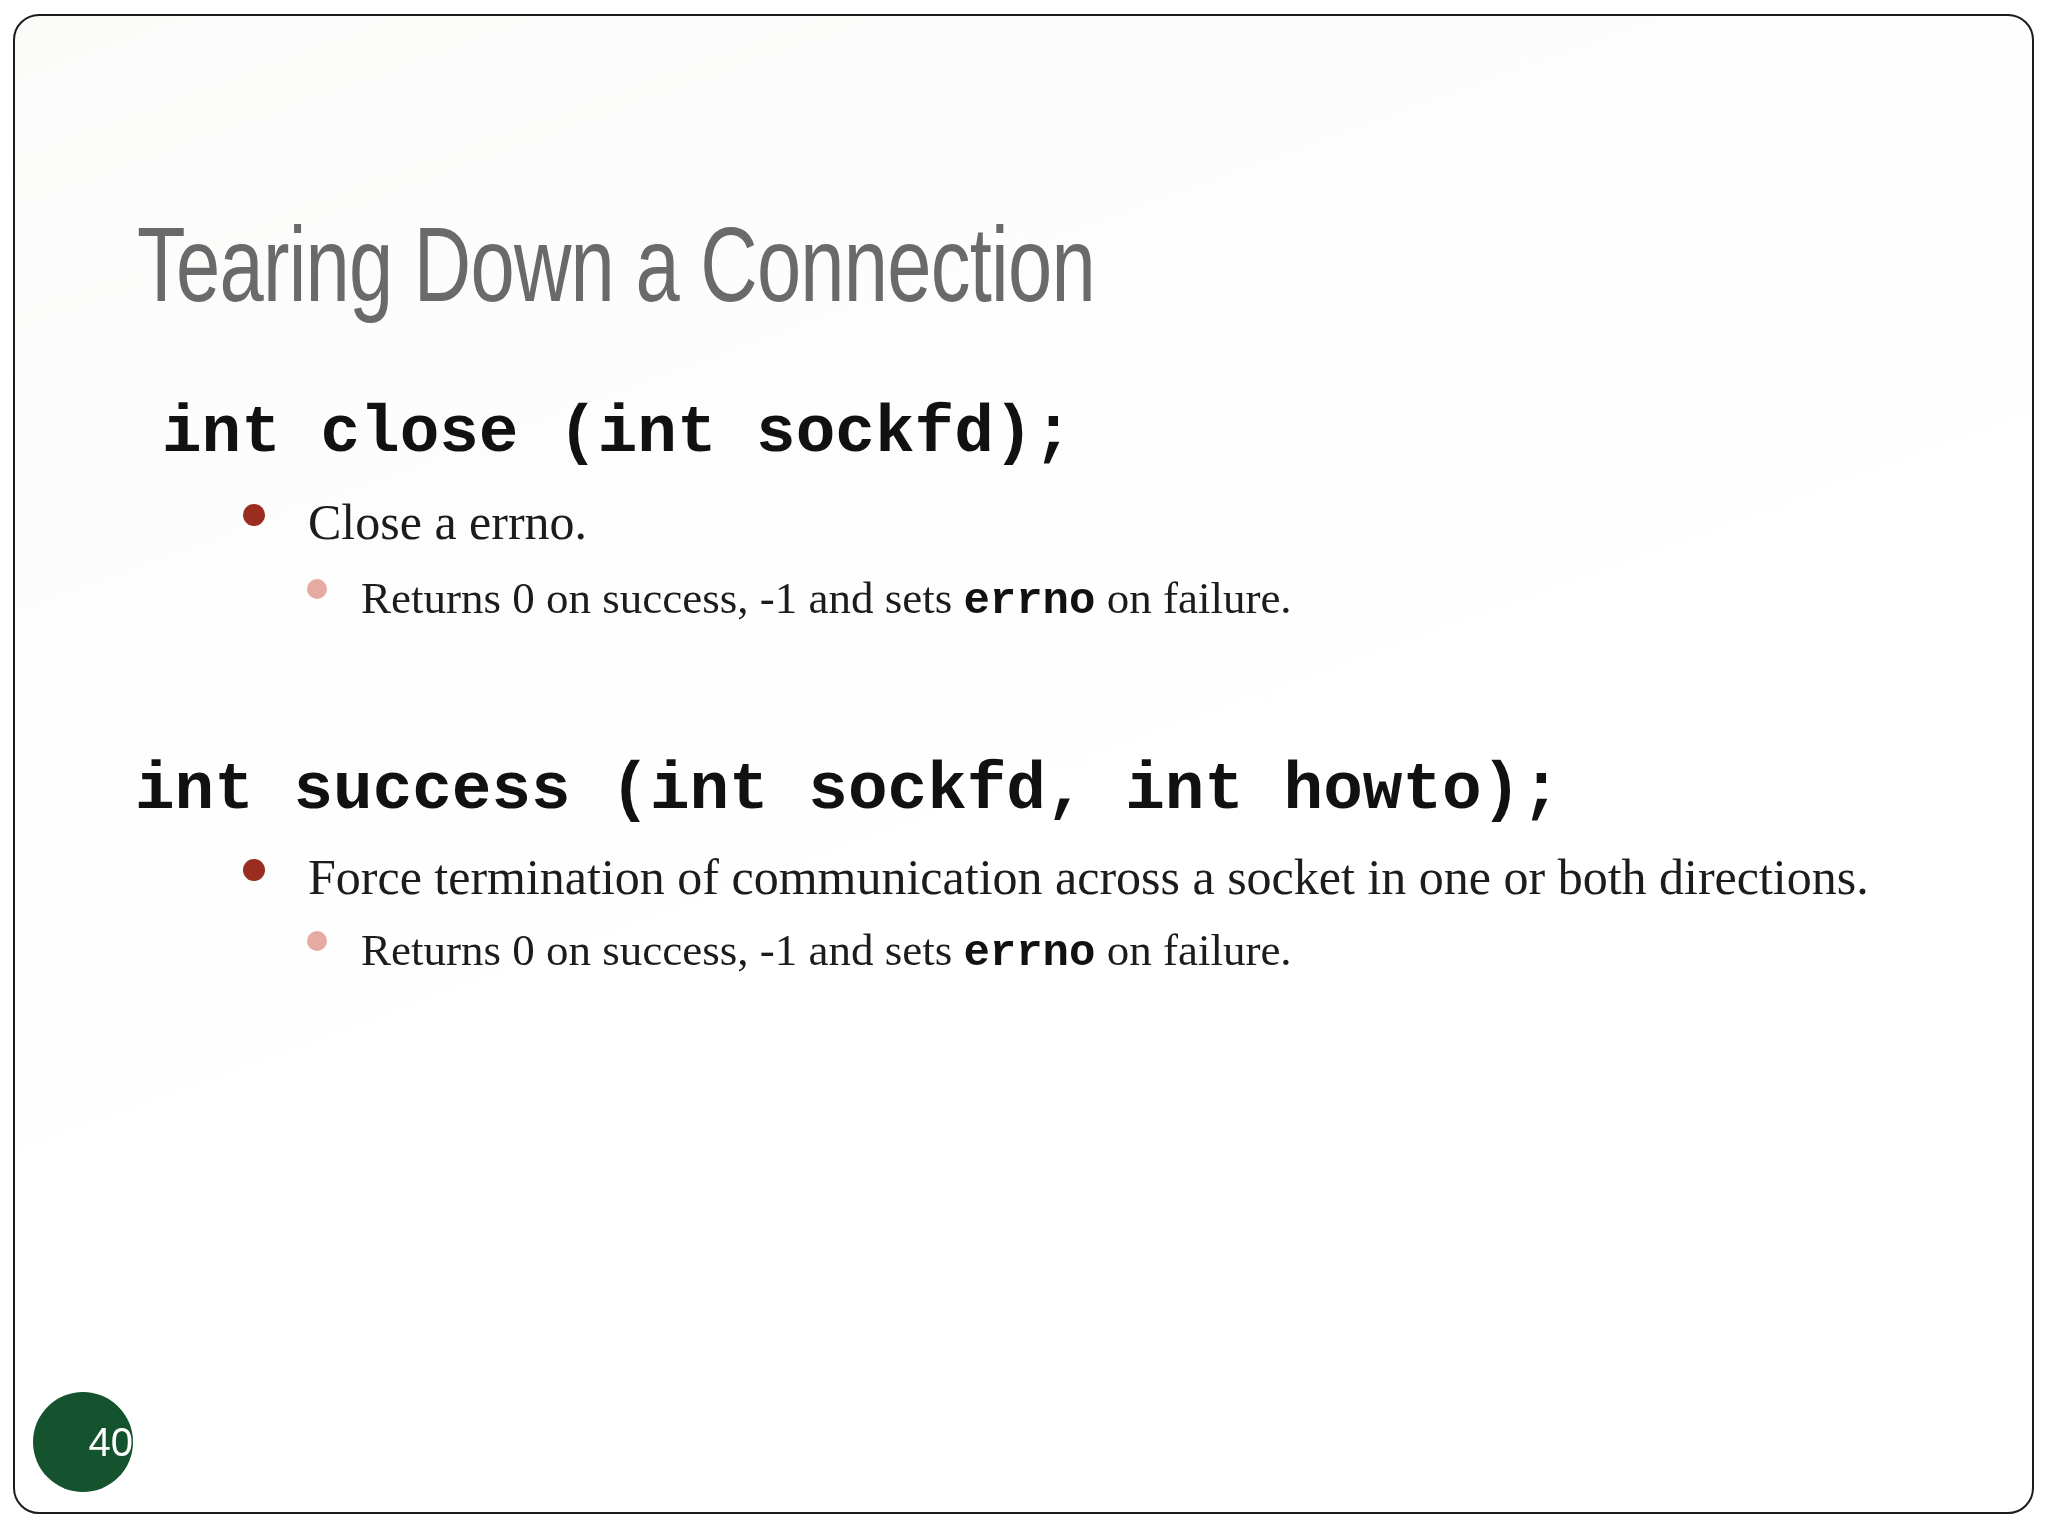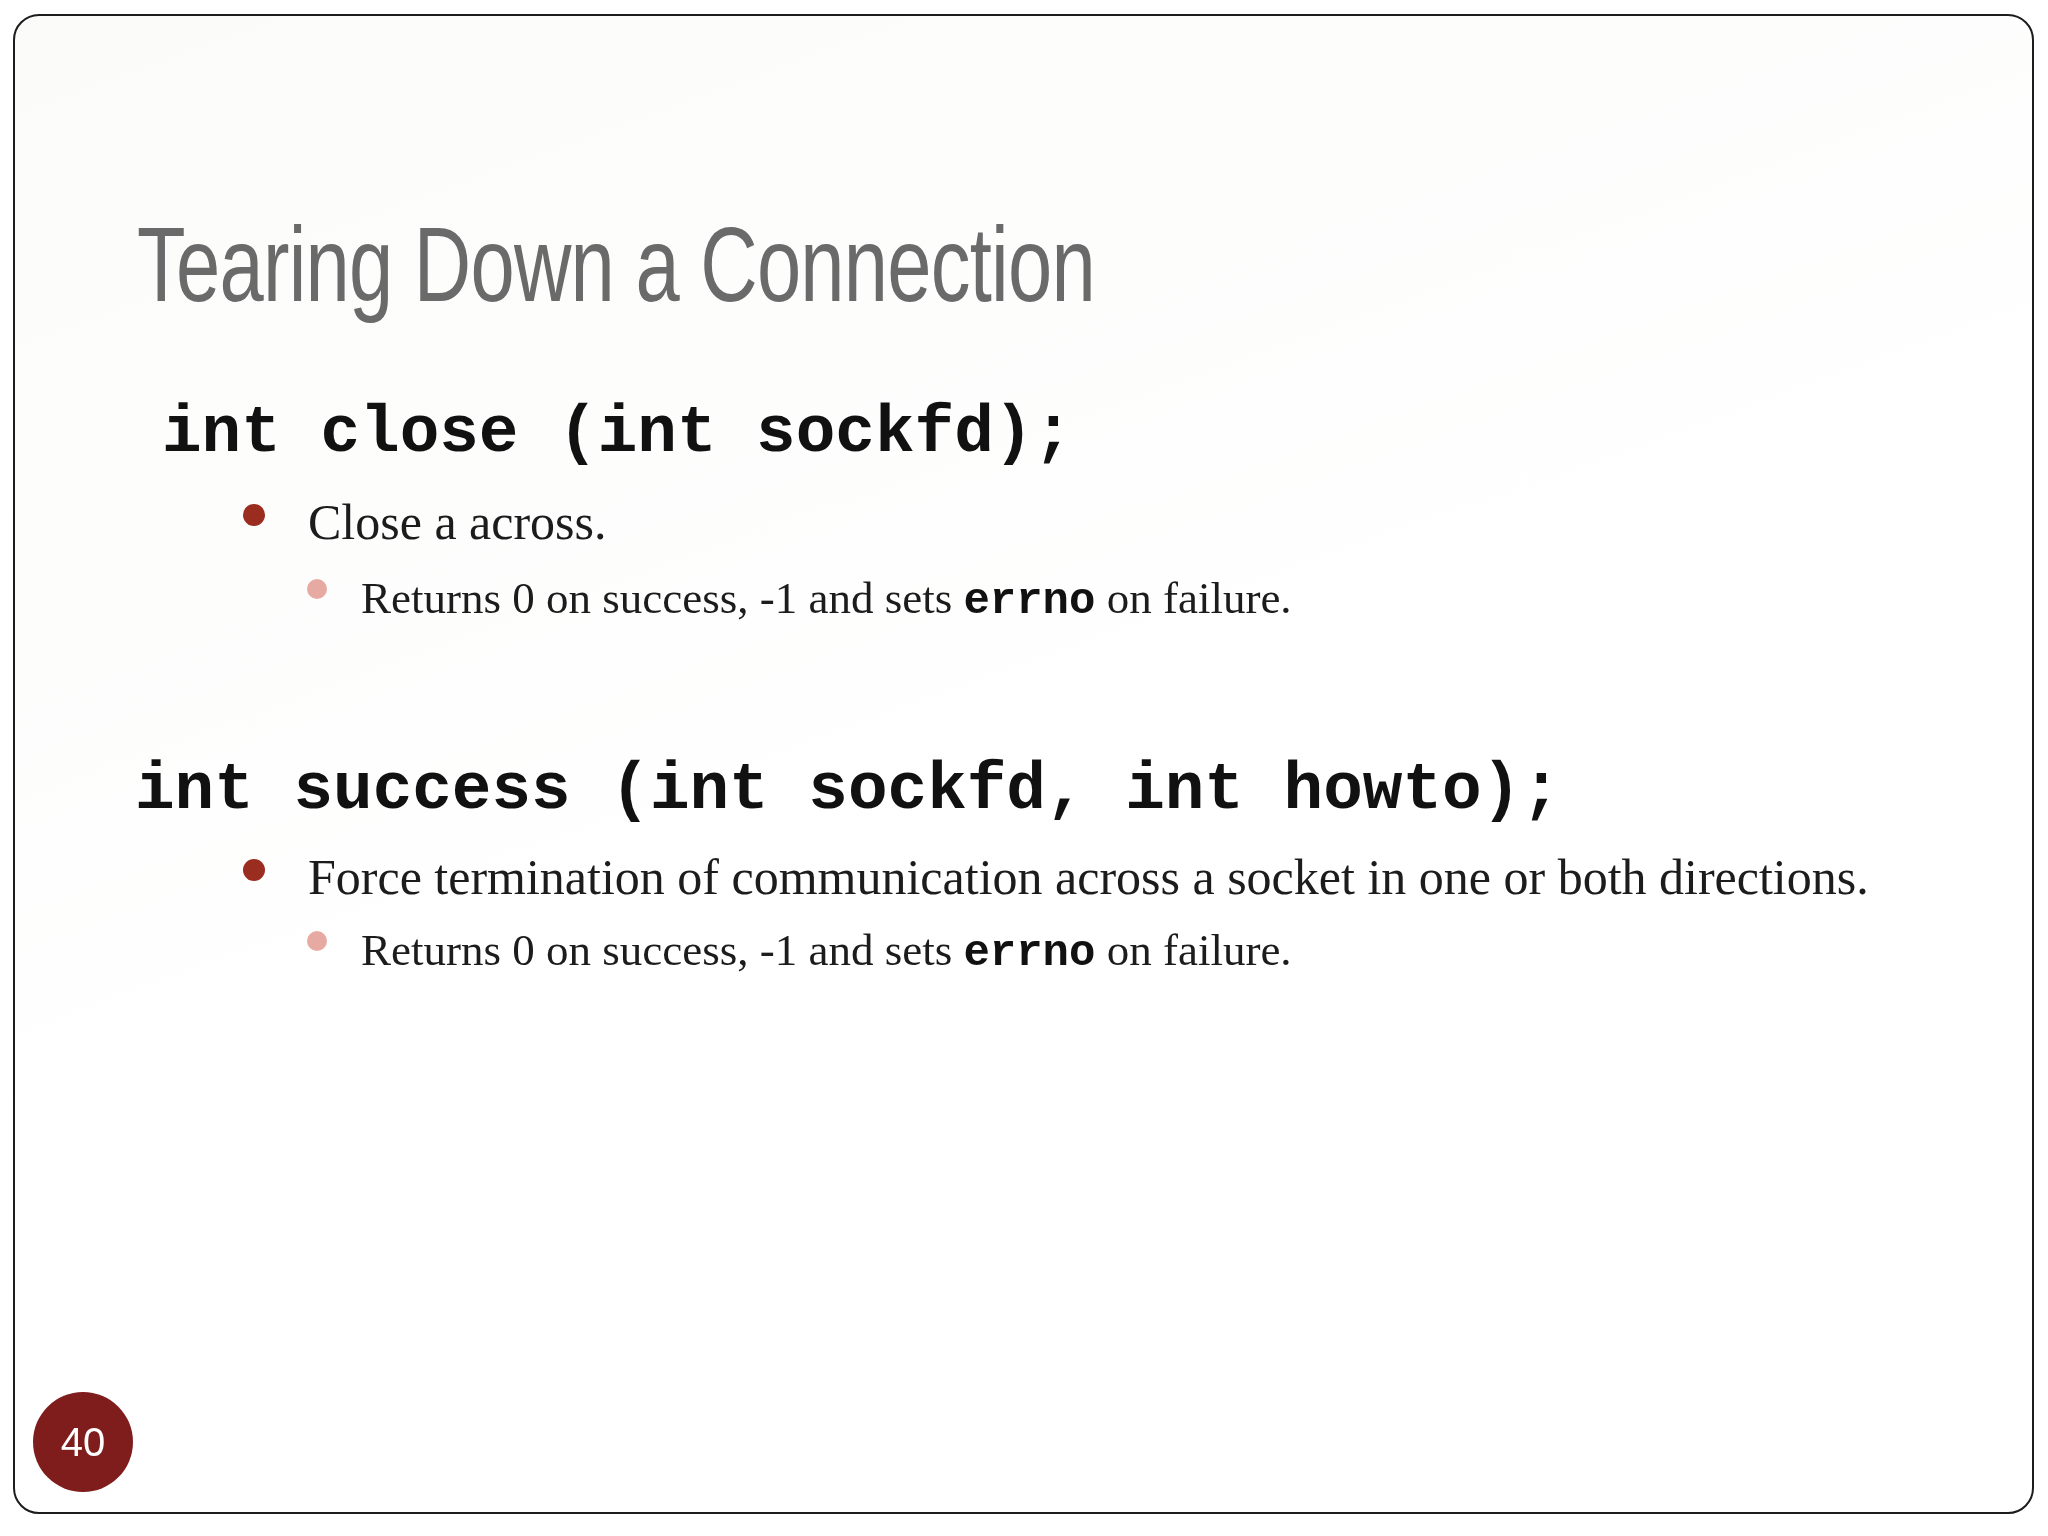--- a/index.html
+++ b/index.html
@@ -103,21 +103,21 @@
 <body>
 
 <div class="slide-frame" style="border-color: rgb(28, 28, 28);">
 
   <h1 class="slide-title" style="color: rgb(106, 106, 106);">Tearing Down a Connection</h1>
 
   <div class="code-line code-close">int close (int sockfd);</div>
 
   <div class="bullet-row row-l1 row-b1-close">
     <span class="marker" style="background: rgb(154, 45, 31);"></span>
-    <span>Close a across.</span>
+    <span>Close a errno.</span>
   </div>
 
   <div class="bullet-row row-l2 row-b2-close">
     <span class="marker" style="background: rgb(231, 170, 163);"></span>
     <span>Returns 0 on success, -1 and sets </span><code class="inline-code">errno</code><span> on failure.</span>
   </div>
 
   <div class="code-line code-shutdown">int success (int sockfd, int howto);</div>
 
   <div class="bullet-row row-l1 row-b1-shutdown">
@@ -125,15 +125,15 @@
     <span>Force termination of communication across a socket in one or both directions.</span>
   </div>
 
   <div class="bullet-row row-l2 row-b2-shutdown">
     <span class="marker" style="background: rgb(231, 170, 163);"></span>
     <span>Returns 0 on success, -1 and sets </span><code class="inline-code">errno</code><span> on failure.</span>
   </div>
 
 </div>
 
-<div class="page-badge" style="background: #7f1d1d;">
+<div class="page-badge" style="background: #14532d; justify-content: flex-end;">
   <span style="color: rgb(255, 255, 255);">40</span>
 </div>
 
 </body></html>

